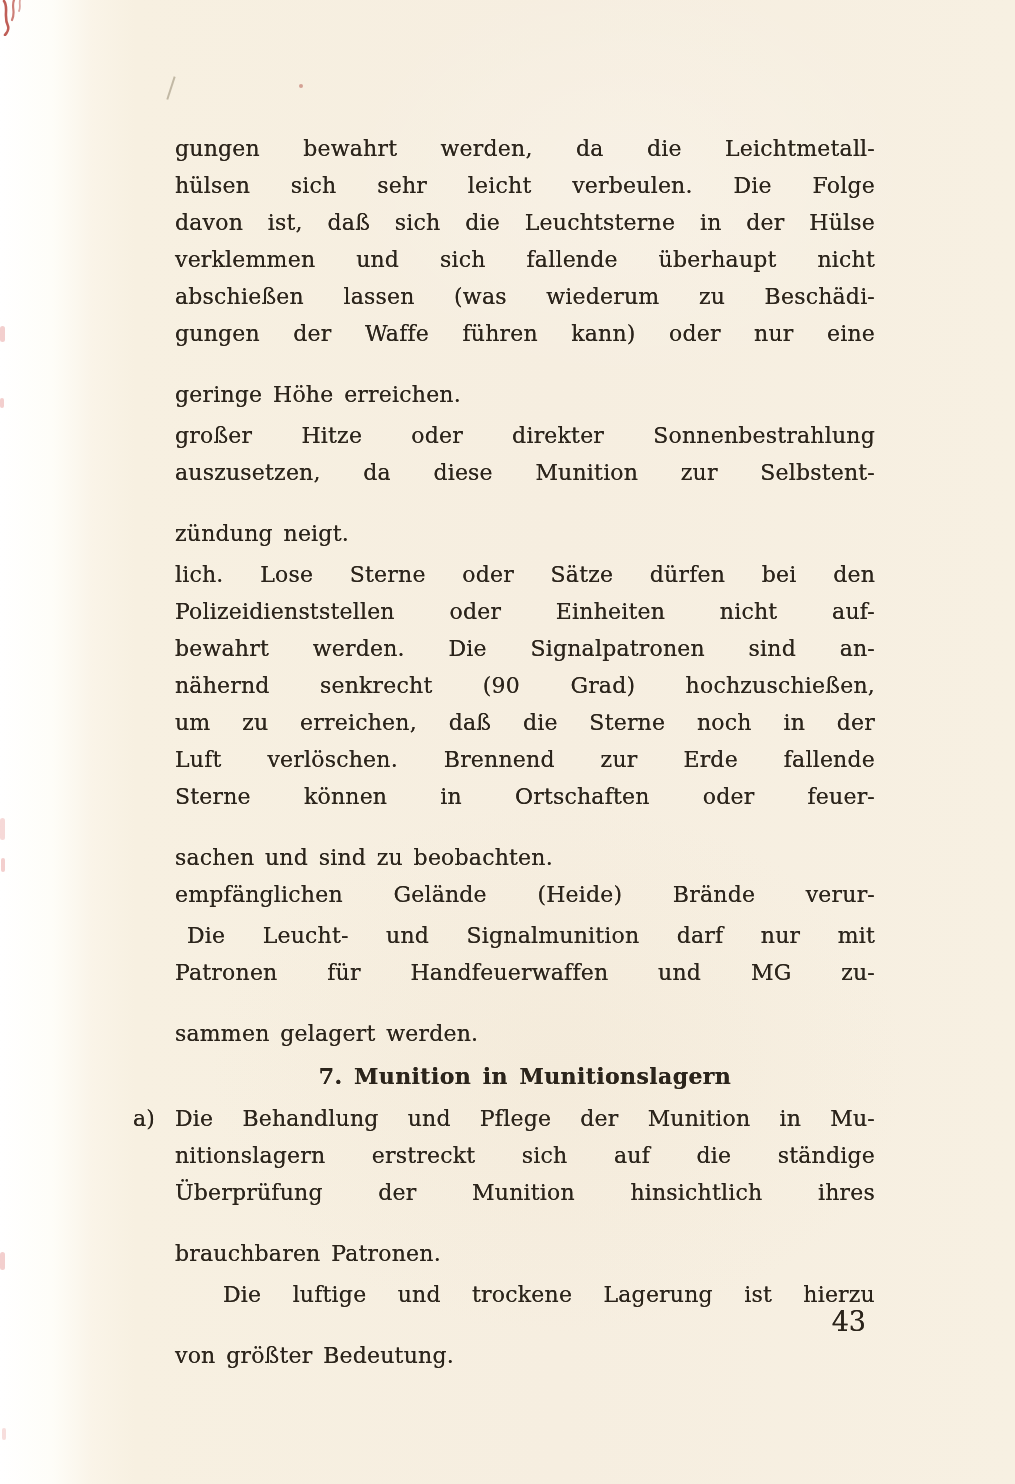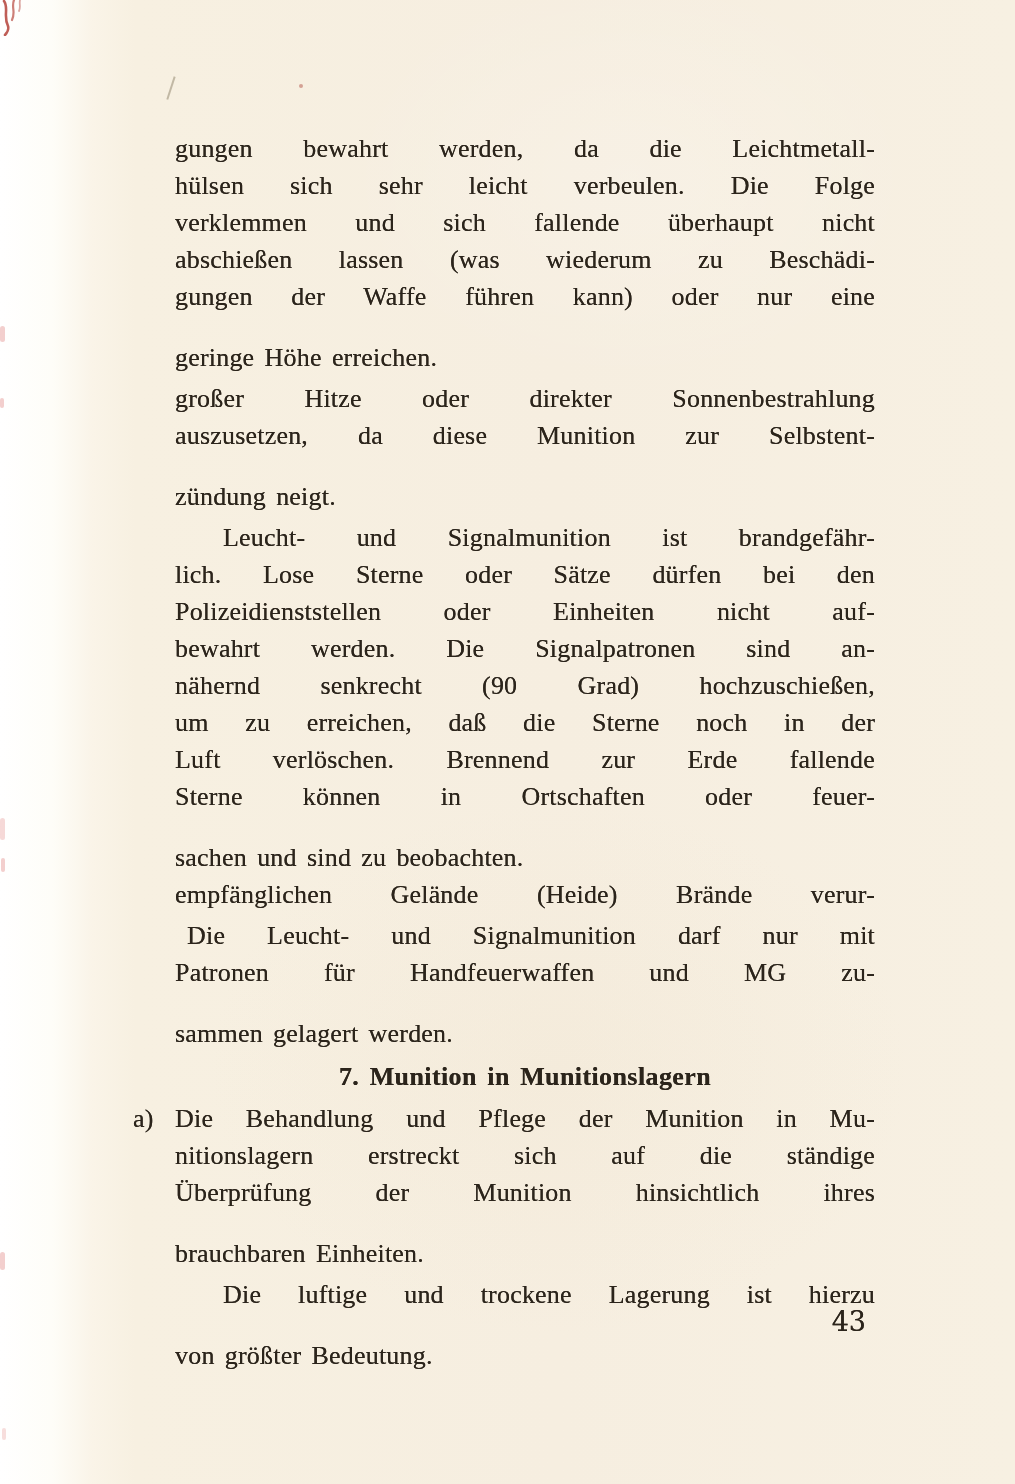--- a/index.html
+++ b/index.html
@@ -14,26 +14,25 @@
       linear-gradient(90deg, #ffffff 0px, #fefdf8 52px, #faf4e8 92px, var(--paper, #f7f0e1) 135px, #f6eee0 55%, #f7f0e2 100%);
     color: var(--ink, #2b241b);
   }
 
   .page-text {
     position: absolute;
     left: 0; top: 0;
     width: 1015px;
     box-sizing: border-box;
     padding: 130px 140px 0 175px;
-    font-size: 26px;
+    font-size: 22px;
     line-height: 37px;
     letter-spacing: 0.2px;
     word-spacing: 3.5px;
     text-shadow: 0 0 0.5px rgba(43, 36, 27, 0.85);
-    font-family: Liberation Serif, serif;
   }
 
   .para { margin: 4px 0 0 0; position: relative; }
   .para:first-child { margin-top: 0; }
 
   .line { text-align: justify; text-align-last: justify; }
   .line.last { text-align-last: left; margin-top: 24px; }
   .para.indent-normal .line.first { text-indent: 48px; }
   .para.indent-small  .line.first { text-indent: 12px; }
 
@@ -99,32 +98,32 @@
   <div class="edge-speck speck-5"></div>
   <div class="edge-speck speck-6"></div>
   <div class="scratch"></div>
   <div class="red-dot"></div>
 </div>
 
 <main class="page-text">
     <div class="para indent-none">
       <div class="line first">gungen bewahrt werden, da die Leichtmetall-</div>
       <div class="line">hülsen sich sehr leicht verbeulen. Die Folge</div>
+      <div class="line">davon ist, daß sich die Leuchtsterne in der Hülse</div>
       <div class="line">verklemmen und sich fallende überhaupt nicht</div>
       <div class="line">abschießen lassen (was wiederum zu Beschädi-</div>
       <div class="line">gungen der Waffe führen kann) oder nur eine</div>
       <div class="line last">geringe Höhe erreichen.</div>
     </div>
     <div class="para indent-normal">
       <div class="line">großer Hitze oder direkter Sonnenbestrahlung</div>
       <div class="line">auszusetzen, da diese Munition zur Selbstent-</div>
       <div class="line last">zündung neigt.</div>
     </div>
     <div class="para indent-normal">
-      <div class="line first">Leucht- und Signalmunition ist brandgefähr-</div>
       <div class="line">lich. Lose Sterne oder Sätze dürfen bei den</div>
       <div class="line">Polizeidienststellen oder Einheiten nicht auf-</div>
       <div class="line">bewahrt werden. Die Signalpatronen sind an-</div>
       <div class="line">nähernd senkrecht (90 Grad) hochzuschießen,</div>
       <div class="line">um zu erreichen, daß die Sterne noch in der</div>
       <div class="line">Luft verlöschen. Brennend zur Erde fallende</div>
       <div class="line">Sterne können in Ortschaften oder feuer-</div>
       <div class="line last">sachen und sind zu beobachten.</div>
       <div class="line">empfänglichen Gelände (Heide) Brände verur-</div>
     </div>
@@ -132,21 +131,21 @@
       <div class="line first">Die Leucht- und Signalmunition darf nur mit</div>
       <div class="line">Patronen für Handfeuerwaffen und MG zu-</div>
       <div class="line last">sammen gelagert werden.</div>
     </div>
     <div class="heading">7. Munition in Munitionslagern</div>
     <div class="para">
       <span class="marker">a)</span>
       <div class="line first">Die Behandlung und Pflege der Munition in Mu-</div>
       <div class="line">nitionslagern erstreckt sich auf die ständige</div>
       <div class="line">Überprüfung der Munition hinsichtlich ihres</div>
-      <div class="line last">brauchbaren Einheiten.</div>
+      <div class="line last">brauchbaren Patronen.</div>
     </div>
     <div class="para indent-normal">
       <div class="line first">Die luftige und trockene Lagerung ist hierzu</div>
       <div class="line last">von größter Bedeutung.</div>
     </div>
   </main>
 
 <div class="page-number">43</div>
 
 </body></html>

